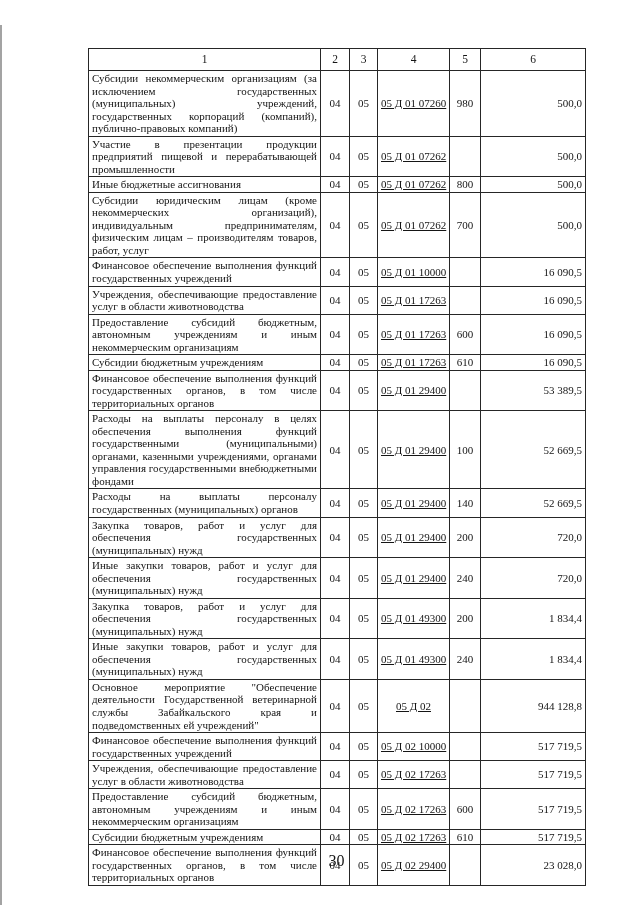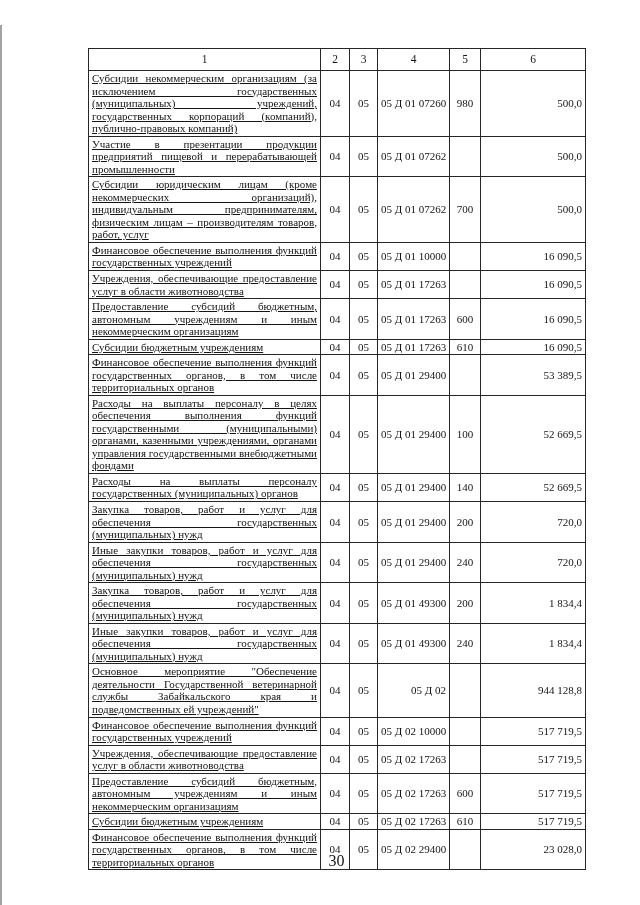--- a/index.html
+++ b/index.html
@@ -29,23 +29,23 @@
     padding:1px 3px;
     vertical-align:middle;
     font-weight:normal;
     word-wrap:break-word;
   }
   table.budget th{
     text-align:center;
     height:19px;
     font-size:11.5px;
   }
-  td.cell-name{text-align:justify;padding:1px 3px 1px 3px;text-decoration:underline;}
+  td.cell-name{text-align:justify;padding:1px 3px 1px 3px;}
   td.cell-rz, td.cell-pr, td.cell-vr{text-align:center;}
-  td.cell-csr{text-align:right;padding-left:4px;white-space:nowrap;}
+  td.cell-csr{text-align:center;padding-left:4px;white-space:nowrap;text-decoration:underline;}
   td.cell-sum{text-align:right;padding-right:4px;white-space:nowrap;}
   .page-number{
     position:absolute;
     left:88px;top:852px;width:497px;
     text-align:center;
     font-size:16px;
   }
 </style>
 </head>
 <body>
@@ -85,20 +85,28 @@
 
     <tr>
       <td class="cell-name">Участие в презентации продукции предприятий пищевой и перерабатывающей промышленности</td>
       <td class="cell-rz">04</td>
       <td class="cell-pr">05</td>
       <td class="cell-csr">05 Д 01 07262</td>
       <td class="cell-vr"></td>
       <td class="cell-sum">500,0</td>
     </tr>
 
+    <tr>
+      <td class="cell-name">Иные бюджетные ассигнования</td>
+      <td class="cell-rz">04</td>
+      <td class="cell-pr">05</td>
+      <td class="cell-csr">05 Д 01 07262</td>
+      <td class="cell-vr">800</td>
+      <td class="cell-sum">500,0</td>
+    </tr>
 
     <tr>
       <td class="cell-name">Субсидии юридическим лицам (кроме некоммерческих организаций), индивидуальным предпринимателям, физическим лицам – производителям товаров, работ, услуг</td>
       <td class="cell-rz">04</td>
       <td class="cell-pr">05</td>
       <td class="cell-csr">05 Д 01 07262</td>
       <td class="cell-vr">700</td>
       <td class="cell-sum">500,0</td>
     </tr>
 

